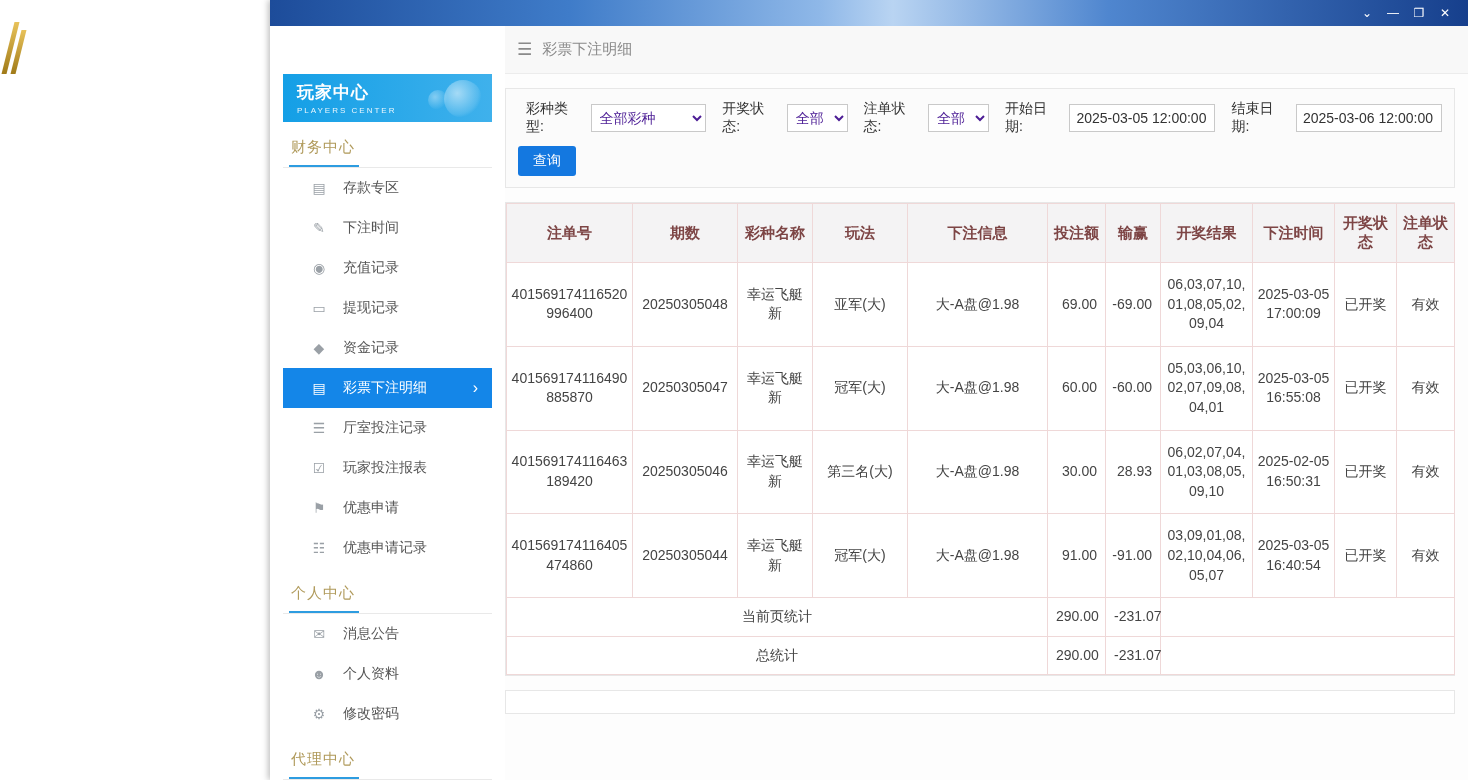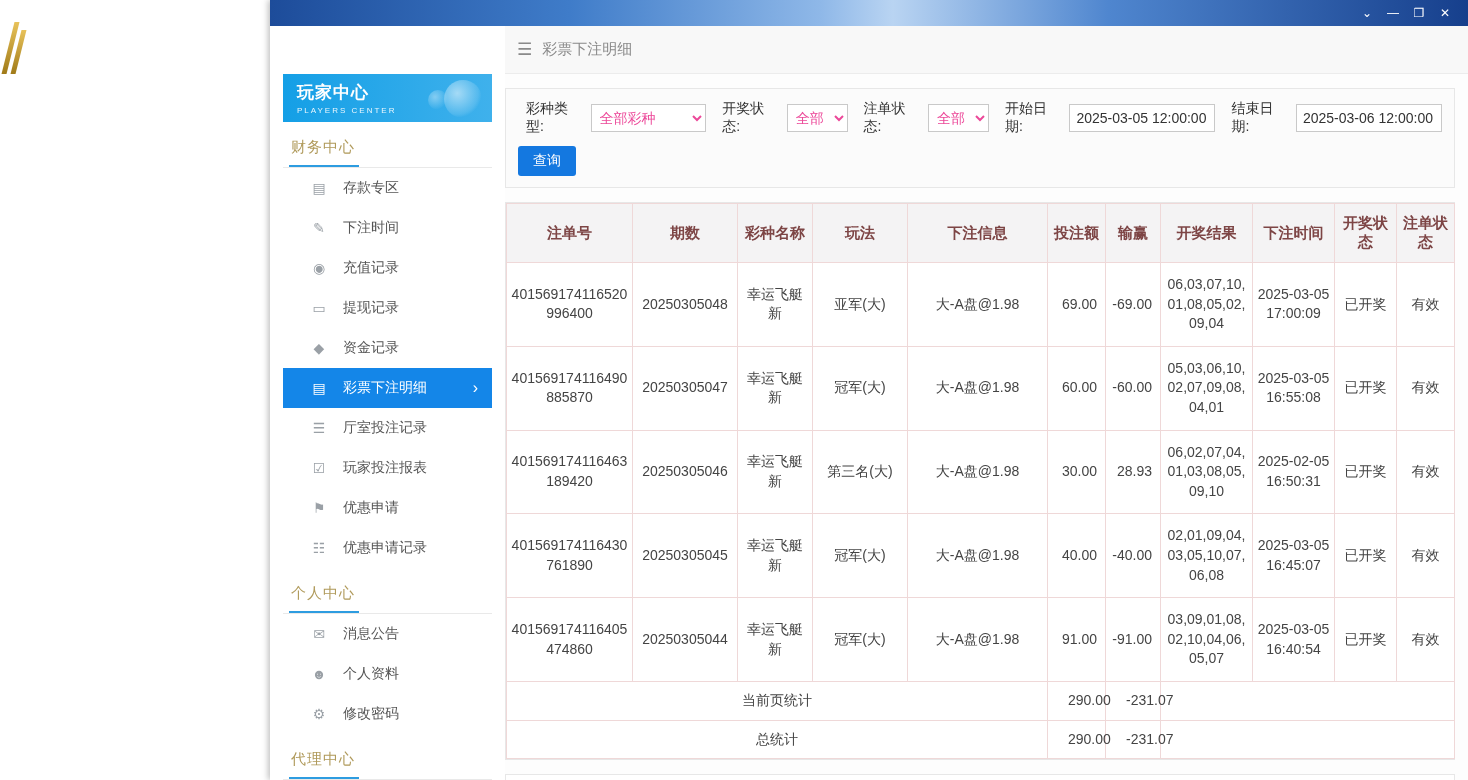--- a/index.html
+++ b/index.html
@@ -68,21 +68,21 @@
   }
   .main-header .burger { font-size:17px; margin-right:10px; color:#8a8a8a; cursor:pointer; }
   .main-header .mtitle { font-size:15px; }
 
   .panel { background:#fff; border:1px solid #e7e7e7; margin:14px 13px 0 0; }
   .filter-panel { background:#fbfbfb; padding:11px 12px; }
   .filter-row { display:flex; align-items:center; gap:6px; flex-wrap:nowrap; }
   .filter-row label { color:#333; font-size:14px; margin-left:10px; }
   .filter-row label:first-child { margin-left:8px; }
   .filter-row select {
-    height:28px; border:1px solid #c9c9c9; background:#fff; font-size:14px; color:#ec4899; padding:0 4px;
+    height:28px; border:1px solid #c9c9c9; background:#fff; font-size:14px; color:#4c1d95; padding:0 4px;
     font-family:"Liberation Sans","DejaVu Sans",sans-serif;
   }
   .sel-wide { width:118px; } .sel-narrow { width:62px; }
   .filter-row input[type=text] {
     height:28px; width:146px; border:1px solid #c9c9c9; font-size:14px; color:#333; padding:0 6px;
     font-family:"Liberation Sans","DejaVu Sans",sans-serif;
   }
   .btn-row { margin-top:10px; }
   .btn-query {
     background:#1478e0; color:#fff; border:none; height:30px; padding:0 15px; font-size:14px;
@@ -94,21 +94,21 @@
   table.bets th {
     background:#f4f3f4; color:#7d4545; font-size:15px; font-weight:bold;
     border:1px solid #efd8d8; padding:10px 2px; text-align:center;
   }
   table.bets td {
     border:1px solid #efd8d8; font-size:14px; color:#444; text-align:center;
     padding:12px 4px; vertical-align:middle; line-height:1.4;
   }
   table.bets td.c0, table.bets td.c7 { word-break:break-all; }
   table.bets td.c5, table.bets td.c6 { text-align:right; padding-right:8px; }
-  tr.summary td { padding:9px 20px; }
+  tr.summary td { padding:9px 8px; }
   tr.summary td.num { text-align:right; padding-right:8px; }
 
   
   .page-panel { display:flex; align-items:center; justify-content:space-between; padding:11px 12px; }
 </style>
 </head>
 <body>
 
 <div class="logo-strip">
   <div class="logo">
@@ -289,33 +289,20 @@
                 <td class="c3">第三名(大)</td>
                 <td class="c4">大-A盘@1.98</td>
                 <td class="c5">30.00</td>
                 <td class="c6">28.93</td>
                 <td class="c7">06,02,07,04,01,03,08,05,09,10</td>
                 <td class="c8">2025-02-05 16:50:31</td>
                 <td class="c9">已开奖</td>
                 <td class="c10">有效</td>
               </tr>
               <tr>
-                <td class="c0">401569174116430761890</td>
-                <td class="c1">20250305045</td>
-                <td class="c2">幸运飞艇新</td>
-                <td class="c3">冠军(大)</td>
-                <td class="c4">大-A盘@1.98</td>
-                <td class="c5">40.00</td>
-                <td class="c6">-40.00</td>
-                <td class="c7">02,01,09,04,03,05,10,07,06,08</td>
-                <td class="c8">2025-03-05 16:45:07</td>
-                <td class="c9">已开奖</td>
-                <td class="c10">有效</td>
-              </tr>
-              <tr>
                 <td class="c0">401569174116405474860</td>
                 <td class="c1">20250305044</td>
                 <td class="c2">幸运飞艇新</td>
                 <td class="c3">冠军(大)</td>
                 <td class="c4">大-A盘@1.98</td>
                 <td class="c5">91.00</td>
                 <td class="c6">-91.00</td>
                 <td class="c7">03,09,01,08,02,10,04,06,05,07</td>
                 <td class="c8">2025-03-05 16:40:54</td>
                 <td class="c9">已开奖</td>

